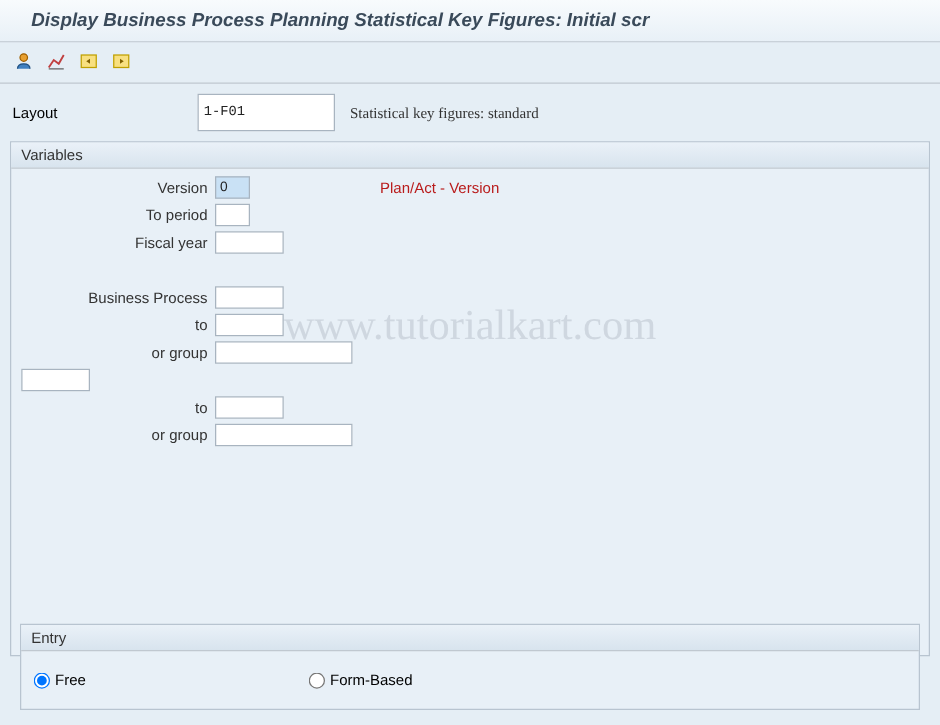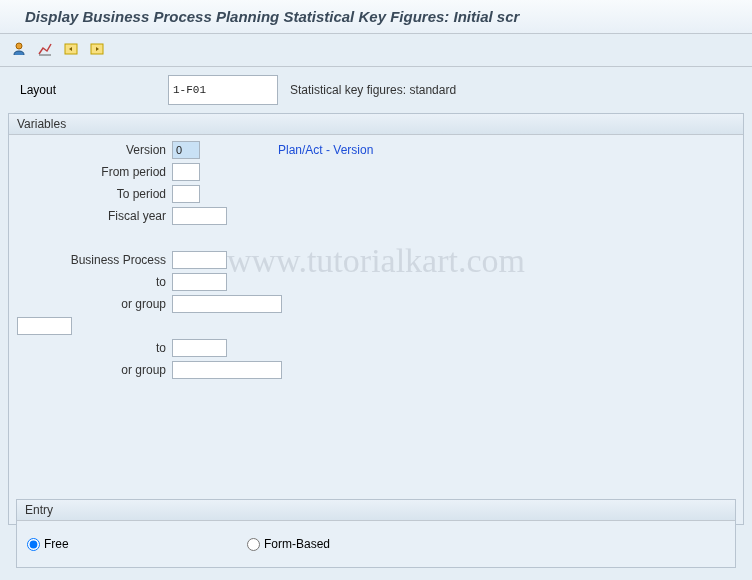--- a/index.html
+++ b/index.html
@@ -39,32 +39,32 @@
     .sep-line {
       border-bottom: 1px solid #c0c8d0;
       margin: 2px 0 4px 0;
     }
     .layout-row {
       display: flex;
       align-items: center;
       padding: 4px 10px;
       gap: 8px;
     }
-    .layout-label { width: 140px; margin-left: 10px; }
+    .layout-label { width: 140px; }
     .layout-input {
       width: 110px;
       height: 30px;
       background: #fff;
       border: 1px solid #a8b4c0;
       padding: 1px 4px;
       font-family: 'Courier New', monospace;
       font-size: 11px;
       color: #222;
     }
-    .layout-desc { margin-left: 4px; color: #333; }
+    .layout-desc { margin-left: 4px; color: #333; font-family: Liberation Serif, serif; }
     .group-box {
       border: 1px solid #b8c4d0;
       margin: 4px 8px;
       background: #e8f0f7;
       position: relative;
     }
     .group-title-bar {
       background: linear-gradient(to bottom, #eaf1f8 0%, #d8e4ee 100%);
       border-bottom: 1px solid #c0c8d0;
       padding: 3px 8px;
@@ -92,21 +92,21 @@
       border: 1px solid #a8b4c0;
       padding: 1px 3px;
       font-family: Arial, sans-serif;
       font-size: 11px;
       color: #222;
     }
     .w-sm { width: 28px; }
     .w-md { width: 55px; }
     .w-lg { width: 110px; }
     .highlight { background: #c9e1f5; }
-    .version-desc { margin-left: 78px; color: #1d4ed8; }
+    .version-desc { margin-left: 104px; color: #b91c1c; }
     .entry-box {
       position: absolute;
       bottom: 8px;
       left: 8px;
       right: 8px;
     }
     .radio-row {
       display: flex;
       align-items: center;
       padding: 16px 10px;
@@ -173,24 +173,20 @@
 
 <div class="group-box variables-box">
   <div class="group-title-bar">Variables</div>
   <div style="height:4px;"></div>
   <div class="field-row">
     <span class="field-label">Version</span>
     <input class="field-input w-sm highlight" value="0" style="">
     <span class="version-desc">Plan/Act - Version</span>
   </div>
   <div class="field-row">
-    <span class="field-label">From period</span>
-    <input class="field-input w-sm" value="" style="">
-  </div>
-  <div class="field-row">
     <span class="field-label">To period</span>
     <input class="field-input w-sm" value="" style="">
   </div>
   <div class="field-row">
     <span class="field-label">Fiscal year</span>
     <input class="field-input w-md" value="" style="">
   </div>
   <div style="height:22px;"></div>
   <div class="field-row">
     <span class="field-label">Business Process</span>

